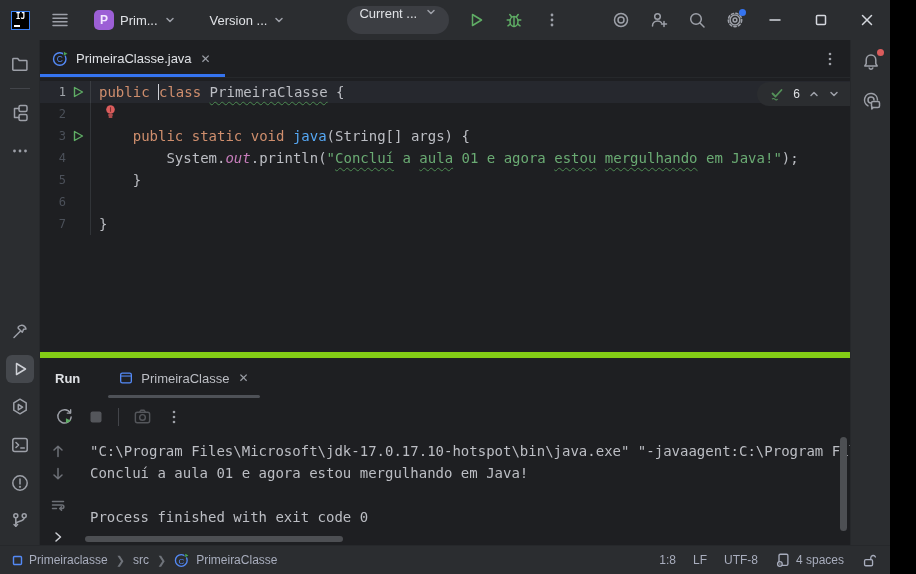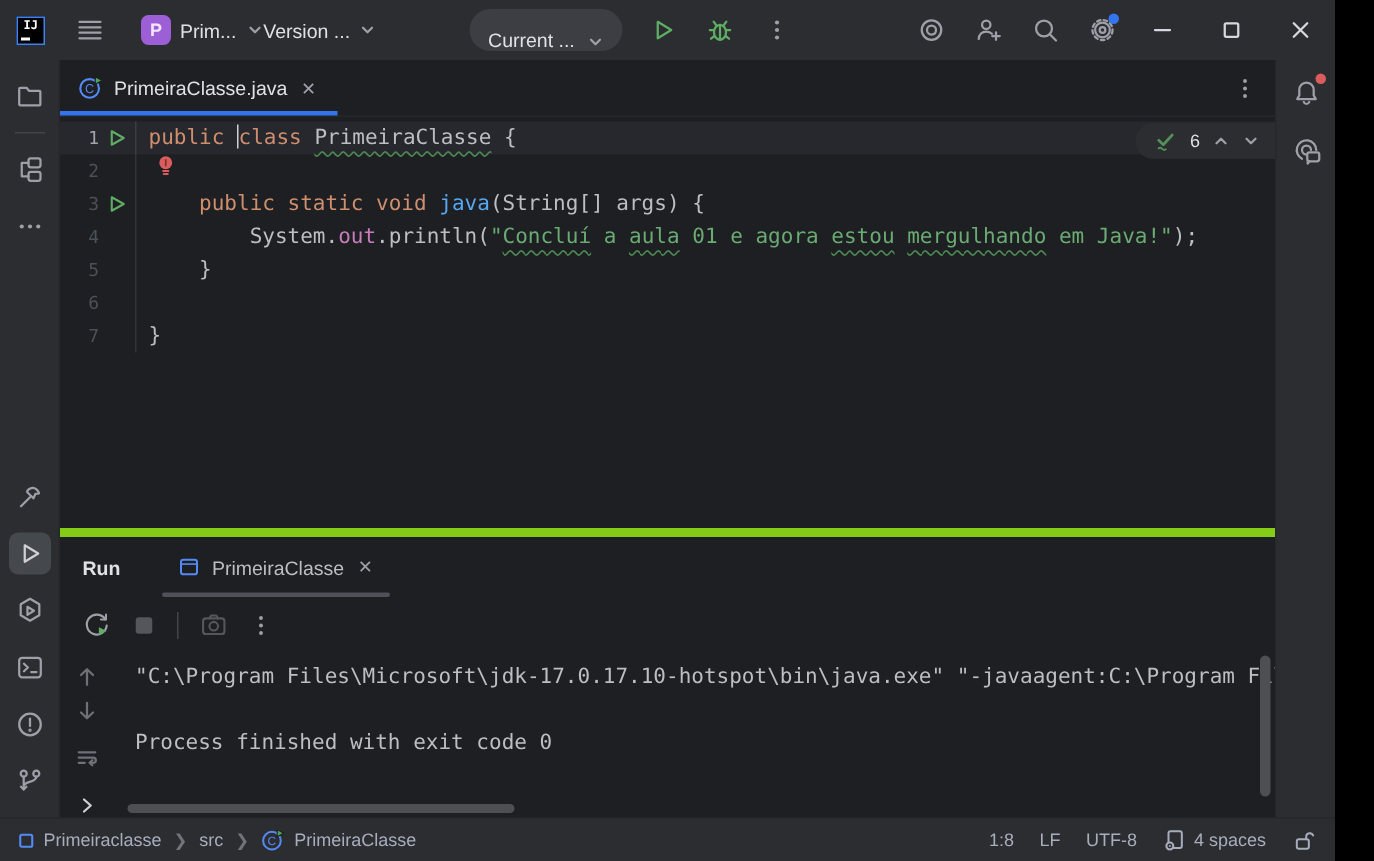--- a/index.html
+++ b/index.html
@@ -20,23 +20,23 @@
   .tb-left{display:flex;align-items:center}
   .logo{width:19px;height:19px;background:#000;border:1.5px solid #3b82f6;margin-left:11px;
     color:#fff;font-size:8px;font-weight:bold;display:flex;align-items:flex-start;justify-content:center;
     font-family:"DejaVu Sans Mono",monospace;position:relative}
   .logo::after{content:"";position:absolute;left:2px;bottom:2px;width:6px;height:1.5px;background:#fff}
   .tb-item{display:flex;align-items:center;gap:6px;color:var(--text-bright);cursor:default}
   .burger{margin-left:20px}
   .proj{margin-left:24px}
   .pbadge{width:20px;height:20px;border-radius:5px;background:#9c5fd6;color:#f2e7ff;font-weight:bold;
     font-size:12px;display:flex;align-items:center;justify-content:center}
-  .vcs{}
+  .vcs{margin-left:34px}
   .runcfg{margin-left:62px;height:28px;padding:0 12px;border-radius:14px;background:#3c3e43;
-    display:flex;align-items:flex-end;gap:8px;color:var(--text-bright)}
+    display:flex;align-items:flex-start;gap:8px;color:var(--text-bright)}
   .tb-icon{margin-left:16px;width:22px;height:22px;display:flex;align-items:center;justify-content:center;position:relative}
   .tb-right{margin-left:auto;display:flex;align-items:center}
   .dot{position:absolute;width:7px;height:7px;border-radius:50%;background:var(--accent);top:0;right:0}
   .winbtn{width:46px;height:40px;display:flex;align-items:center;justify-content:center}
 
   
   .main-row{flex:1;display:flex;min-height:0}
   .stripe{width:40px;background:var(--bg-panel);display:flex;flex-direction:column;align-items:center;flex:0 0 40px}
   .stripe-l{border-right:1px solid #26282b}
   .stripe-r{border-left:1px solid #26282b}
@@ -59,21 +59,21 @@
   .editor{flex:1;position:relative;font-family:"DejaVu Sans Mono","Liberation Mono",monospace;
     font-size:14px;line-height:22px;padding-top:3px;overflow:hidden}
   .code-line{display:flex;height:22px;white-space:pre}
   .code-line.current{background:#26282e}
   .ln{width:26px;text-align:right;color:var(--gutter);font-size:12px;line-height:22px;flex:0 0 26px}
   .code-line.current .ln{color:#a1a5ab}
   .lr{width:24px;display:flex;align-items:center;justify-content:center;flex:0 0 24px}
   .lcode{border-left:1px solid var(--border-dim);padding-left:8px;flex:1}
   .code-line.current .lcode{border-left-color:#3a3d42}
   .tok-kw{color:var(--kw)} .tok-str{color:var(--str)} .tok-method{color:var(--method)}
-  .tok-field{color:var(--field);} .tok-plain{color:var(--text)}
+  .tok-field{color:var(--field);font-style:italic} .tok-plain{color:var(--text)}
   .typo{text-decoration-line:underline;text-decoration-style:wavy;text-decoration-color:var(--typo);
     text-decoration-thickness:1px;text-underline-offset:4px}
   .tok-caret{display:inline-block;width:0;border-left:1.5px solid #ced0d6;height:16px;vertical-align:-3px}
   .bulb{display:inline-block;margin-left:5px}
   .inspect{position:absolute;top:4px;right:0;height:24px;background:#2b2d30;border-radius:12px 0 0 12px;
     display:flex;align-items:center;gap:8px;padding:0 10px 0 12px;font-family:"Liberation Sans",sans-serif;font-size:12px}
   .inspect .cnt{color:var(--text-bright)}
 
   
   .runpanel{flex:0 0 193px;border-top:6px solid #84cc16;display:flex;flex-direction:column}
@@ -369,21 +369,21 @@
             <svg width="16" height="16" viewBox="0 0 16 16" class="ic" style="stroke:#6e7178">
                 <path d="M8 2.5v10M4 9l4 3.8L12 9"></path>
               </svg>
             <svg width="16" height="16" viewBox="0 0 16 16" class="ic" style="stroke:#6e7178;margin-top:8px">
                 <path d="M2.5 4.5h11M2.5 8h9.5c2.5 0 2.5 3.5 0 3.5h-2M11.5 9.8l-1.8 1.7 1.8 1.7M2.5 11.5h4"></path>
               </svg>
             <svg width="14" height="14" viewBox="0 0 14 14" class="ic" style="stroke:#ced0d6;margin-top:10px">
                 <path d="M5 3l4.5 4L5 11"></path>
               </svg>
           </div>
-          <div class="console"><div>"C:\Program Files\Microsoft\jdk-17.0.17.10-hotspot\bin\java.exe" "-javaagent:C:\Program Files\JetB</div><div> </div><div>Process finished with exit code 0</div></div>
+          <div class="console"><div>"C:\Program Files\Microsoft\jdk-17.0.17.10-hotspot\bin\java.exe" "-javaagent:C:\Program Files\JetB</div><div>Concluí a aula 01 e agora estou mergulhando em Java!</div><div> </div><div>Process finished with exit code 0</div></div>
           <div class="vscroll"></div>
           <div class="hscroll"></div>
         </div>
       </div>
     </div>
 
     <div class="stripe stripe-r">
       <div class="st-item" style="margin-top:8px">
         <svg width="20" height="20" viewBox="0 0 20 20" class="ic">
           <path d="M10 3c-2.9 0-4.8 2.2-4.8 5v3.6L3.8 14h12.4l-1.4-2.4V8c0-2.8-1.9-5-4.8-5z"></path>

